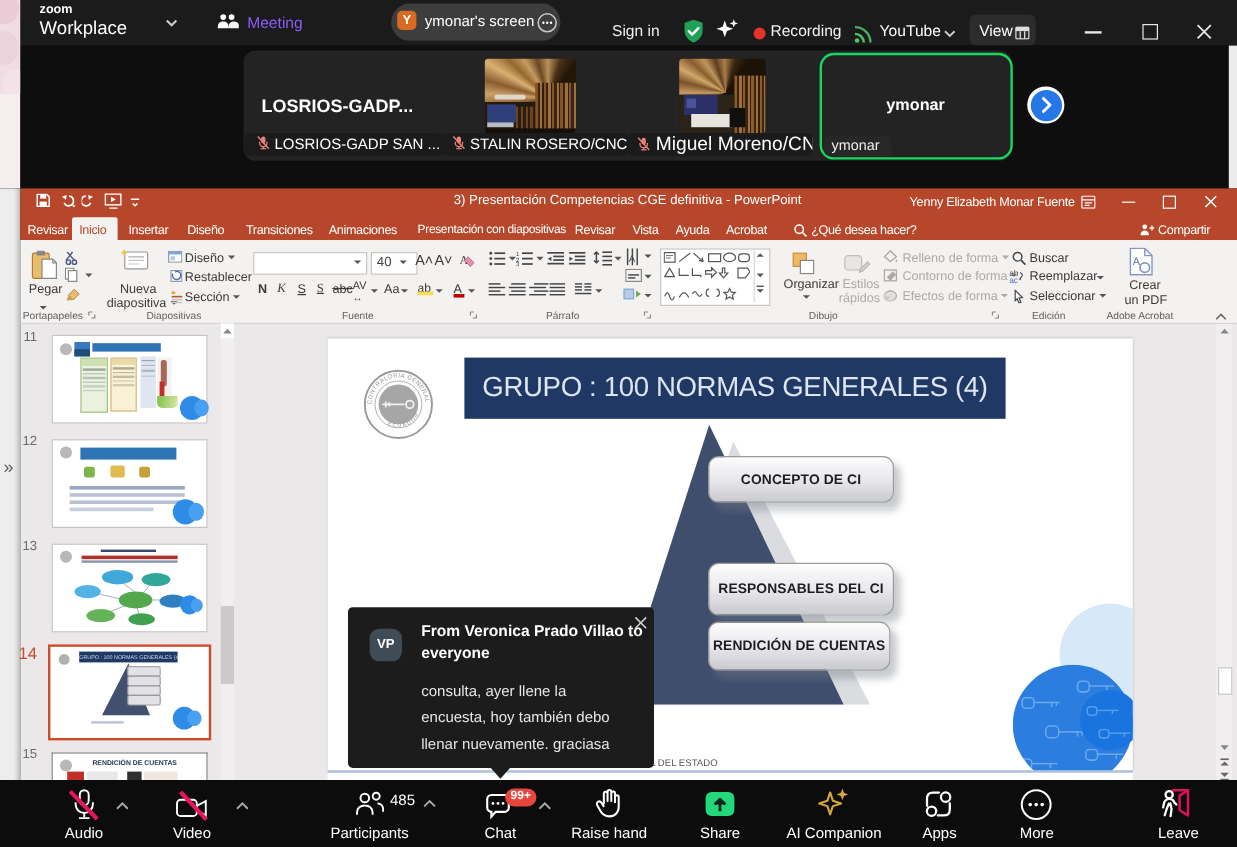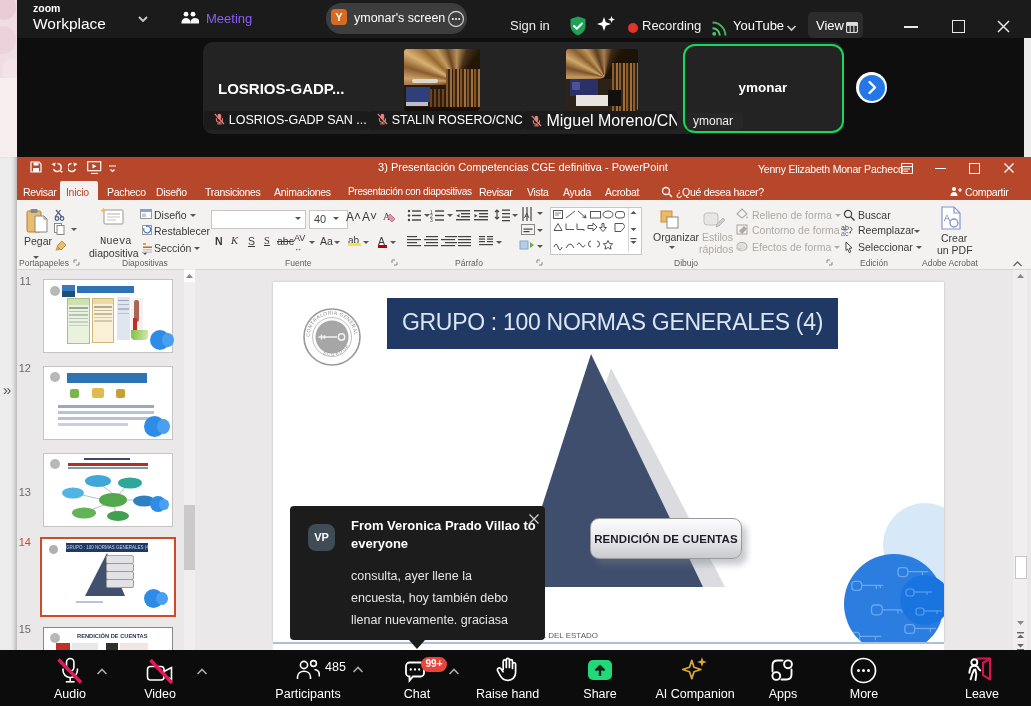--- a/index.html
+++ b/index.html
@@ -170,38 +170,38 @@
   </svg>
 <svg class="abs" style="left:87px;top:161px;" width="15" height="13">
     <rect x="0.7" y="0.7" width="13" height="9" fill="none" stroke="#fff" stroke-width="1.2"></rect>
     <path d="M5.5 3 l4 2.2 l-4 2.2z" fill="#fff"></path>
     <path d="M4 12.5 h7" stroke="#fff" stroke-width="1.2"></path>
   </svg>
 <svg class="abs" style="left:108px;top:165px;" width="10" height="8">
     <path d="M1 1 h7 M2.5 4.5 l2 2 l2 -2" stroke="#fff" stroke-width="1.2" fill="none"></path>
   </svg>
 <div class="abs" style="left:16px;top:161px;width:1014px;text-align:center;color:#fff;font-size:11px;">3) Presentación Competencias CGE definitiva - PowerPoint</div>
-<div class="abs" style="left:758px;top:163px;color:#fff;font-size:10.5px;letter-spacing:-0.2px;">Yenny Elizabeth Monar Pacheco</div>
+<div class="abs" style="left:758px;top:163px;color:#fff;font-size:10.5px;letter-spacing:-0.2px;">Yenny Elizabeth Monar Fuente</div>
 <svg class="abs" style="left:901px;top:163px;" width="12" height="11">
     <rect x="0.5" y="0.5" width="11" height="10" rx="1" fill="none" stroke="#fff" stroke-width="1.1"></rect>
     <line x1="0.5" y1="3.6" x2="11.5" y2="3.6" stroke="#fff" stroke-width="1.1"></line>
     <line x1="3" y1="6" x2="9" y2="6" stroke="#fff" stroke-width="1"></line>
     <line x1="3" y1="8.2" x2="7" y2="8.2" stroke="#fff" stroke-width="1"></line>
   </svg>
 <div class="abs" style="left:935px;top:168px;width:11px;height:1.4px;background:#fff;"></div>
 <div class="abs" style="left:969px;top:163px;width:9px;height:9px;border:1.2px solid #fff;"></div>
 <svg class="abs" style="left:1003px;top:162px;" width="12" height="12">
     <path d="M1.5 1.5 L10.5 10.5 M10.5 1.5 L1.5 10.5" stroke="#fff" stroke-width="1.3"></path>
   </svg>
 
 <div class="abs" style="left:60px;top:181px;width:38px;height:19px;background:#f4f2f1;border-radius:2px 2px 0 0;"></div>
 <div class="abs tabs" style="left:0;top:186px;width:1031px;color:#fff;font-size:10.5px;letter-spacing:-0.3px;">
 <span style="position:absolute;left:23px;">Revisar</span>
 <span style="position:absolute;left:66px;color:#b7472a;">Inicio</span>
-<span style="position:absolute;left:107px;">Pacheco</span>
+<span style="position:absolute;left:107px;">Insertar</span>
 <span style="position:absolute;left:156px;">Diseño</span>
 <span style="position:absolute;left:205px;">Transiciones</span>
 <span style="position:absolute;left:274px;">Animaciones</span>
 <span style="position:absolute;left:348px;font-size:10px;">Presentación con diapositivas</span>
 <span style="position:absolute;left:479px;">Revisar</span>
 <span style="position:absolute;left:527px;">Vista</span>
 <span style="position:absolute;left:563px;">Ayuda</span>
 <span style="position:absolute;left:605px;">Acrobat</span>
 <span style="position:absolute;left:676px;">¿Qué desea hacer?</span>
 <span style="position:absolute;left:965px;">Compartir</span>
@@ -248,21 +248,21 @@
       <path d="M1 1 h3 M1 1 v3 M6 3 v3 h-3" stroke="#888" fill="none" stroke-width="1"></path>
     </svg>
 
 <svg class="abs" style="left:100px;top:7px;" width="24" height="21">
       <rect x="4" y="3" width="19" height="14" rx="1" fill="#fff" stroke="#9a9896" stroke-width="1"></rect>
       <line x1="7" y1="7" x2="20" y2="7" stroke="#b0aeac"></line>
       <line x1="7" y1="10" x2="20" y2="10" stroke="#c8c6c4"></line>
       <line x1="7" y1="13" x2="16" y2="13" stroke="#c8c6c4"></line>
       <path d="M3.5 0.5 l1 2 l2 1 l-2 1 l-1 2 l-1 -2 l-2 -1 l2 -1z" fill="#f0c040"></path>
     </svg>
-<div class="rtxt" style="left:100px;top:35px;font-family:Liberation Mono, monospace;">Nueva</div>
+<div class="rtxt" style="left:100px;top:35px;">Nueva</div>
 <div class="rtxt" style="left:89px;top:47px;">diapositiva <span class="dd"></span></div>
 <svg class="abs" style="left:140px;top:9px;" width="12" height="10">
       <rect x="0.5" y="0.5" width="11" height="9" fill="#fff" stroke="#9a9896"></rect>
       <rect x="0.5" y="0.5" width="11" height="2.5" fill="#7da7d8"></rect>
       <rect x="2" y="4.5" width="4" height="3.5" fill="#b8cce4"></rect>
     </svg>
 <div class="rtxt" style="left:154px;top:9px;">Diseño <span class="dd"></span></div>
 <svg class="abs" style="left:140px;top:25px;" width="12" height="10">
       <rect x="2.5" y="0.5" width="9" height="9" fill="#fff" stroke="#9a9896"></rect>
       <path d="M4 3 a3.5 3.5 0 1 0 3.5 -2" fill="none" stroke="#4472c4" stroke-width="1.2"></path>
@@ -515,22 +515,22 @@
       <path d="M1.5 6 L5.5 2 L9.5 6" stroke="#666" stroke-width="1.3" fill="none"></path>
     </svg>
 </div>
 
 <div class="abs" style="left:17px;top:270px;width:1014px;height:381px;background:#eae8e9;"></div>
 
 <div class="abs" id="panel" style="left:0;top:269px;width:200px;height:382px;">
 
 <div class="abs" style="left:15px;top:6px;width:16px;text-align:right;font-size:11px;color:#6a6a6a;">11</div>
 <div class="abs" style="left:15px;top:93px;width:16px;text-align:right;font-size:11px;color:#6a6a6a;">12</div>
-<div class="abs" style="left:15px;top:180px;width:16px;text-align:right;font-size:11px;color:#6a6a6a;margin-top:37px;">13</div>
-<div class="abs" style="left:15px;top:267px;width:16px;text-align:right;font-size:11px;color:#cf4a2a;">14</div>
+<div class="abs" style="left:15px;top:180px;width:16px;text-align:right;font-size:11px;color:#6a6a6a;">13</div>
+<div class="abs" style="left:15px;top:267px;width:16px;text-align:right;font-size:14px;color:#cf4a2a;">14</div>
 <div class="abs" style="left:15px;top:354px;width:16px;text-align:right;font-size:11px;color:#6a6a6a;">15</div>
 <div class="abs" style="left:3px;top:112px;font-size:15px;color:#555;">»</div>
 
 <div class="abs" style="left:43px;top:10px;width:128px;height:72px;background:#fff;border:1px solid #c6c4c2;">
  <div class="abs" style="left:6px;top:6px;width:10px;height:10px;border-radius:50%;background:#b8b8b8;"></div>
  <div class="abs" style="left:18px;top:5px;width:13px;height:12px;background:#3a78c0;"></div>
  <div class="abs" style="left:18px;top:11px;width:13px;height:6px;background:#1f4e79;"></div>
  <div class="abs" style="left:33px;top:6px;width:57px;height:7px;background:#2e74b5;"></div>
  <div class="abs" style="left:23px;top:18px;width:21px;height:44px;background:#eaf2dd;border:0.5px solid #a8c080;">
   <div style="height:6px;background:#cfe0b4;"></div>
@@ -658,20 +658,22 @@
  </svg>
 
  <div class="abs" style="left:114px;top:16px;width:451px;height:51px;background:#1f3864;"></div>
  <div class="abs" style="left:114px;top:27px;width:451px;text-align:center;color:#dce6f2;font-size:23px;letter-spacing:-0.3px;white-space:nowrap;">GRUPO : 100 NORMAS GENERALES (4)</div>
 
  <svg class="abs" style="left:230px;top:65px;" width="280" height="245" viewBox="0 0 280 245">
   <polygon points="108,21 222,240 35,240" fill="#b6bac2" opacity="0.5"></polygon>
   <polygon points="88,7 200,240 13,240" fill="#3f4e6d"></polygon>
  </svg>
 
+ <div class="abs pbox" style="left:317px;top:98px;width:153px;height:37px;">CONCEPTO DE CI</div>
+ <div class="abs pbox" style="left:317px;top:187px;width:153px;height:42px;">RESPONSABLES DEL CI</div>
  <div class="abs pbox" style="left:317px;top:236px;width:150px;height:39px;">RENDICIÓN DE CUENTAS</div>
 
  <div class="abs" style="left:160px;top:349px;width:165px;text-align:right;font-size:8px;color:#595959;white-space:nowrap;">CONTRALORÍA GENERAL DEL ESTADO</div>
 
  <div class="abs" style="left:610px;top:221px;width:84px;height:84px;border-radius:50%;background:#d7e8f9;"></div>
  <svg class="abs" style="left:571px;top:272px;" width="101" height="101" viewBox="0 0 103 103">
   <defs>
         <clipPath id="c1">
           <circle cx="51" cy="51" r="51"></circle>
         </clipPath>

